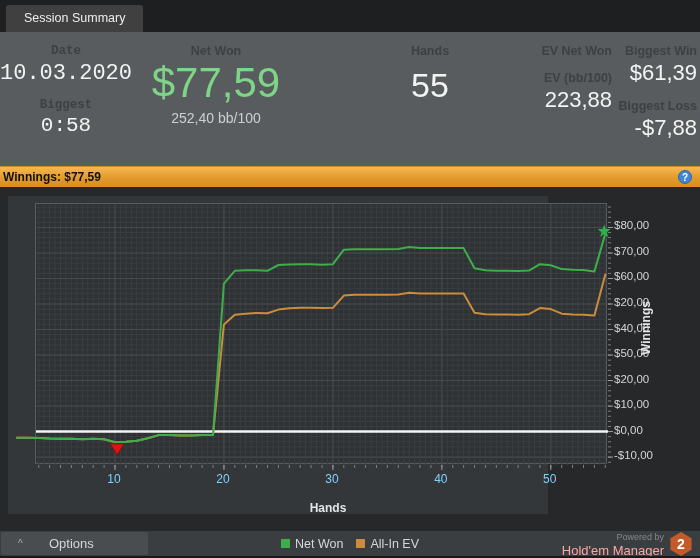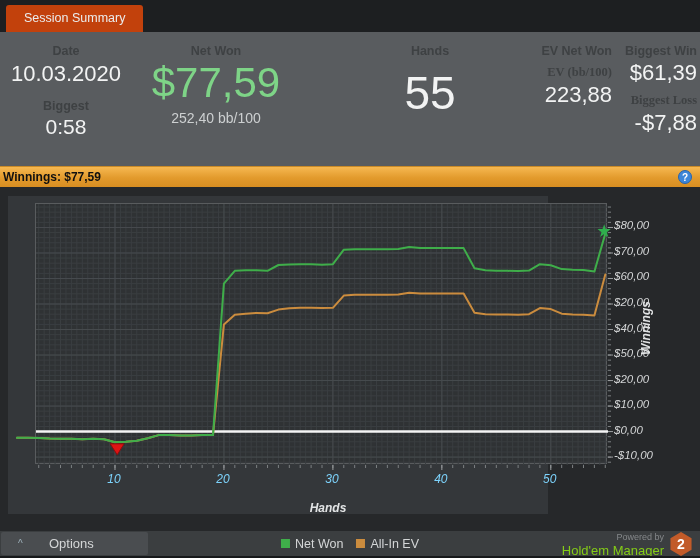--- a/index.html
+++ b/index.html
@@ -3,53 +3,53 @@
 <meta charset="utf-8">
 <style>
   * { margin:0; padding:0; box-sizing:border-box; }
   html,body { width:700px; height:558px; background:#2a2c2e; }
   body { font-family:"Liberation Sans", sans-serif; overflow:hidden; }
   #app { position:relative; width:700px; height:558px; background:#2a2c2e; }
 
   
   .topbar { position:absolute; left:0; top:0; width:700px; height:32px; background:#1d1f21; }
   .tab { position:absolute; left:6px; top:5px; height:27px; padding:0 18px;
-         background:#c2410c; color:#ebeced; font-size:12.5px; line-height:27px;
+         background:#404040; color:#ebeced; font-size:12.5px; line-height:27px;
          border-radius:3px 3px 0 0; }
 
   
   .header { position:absolute; left:0; top:32px; width:700px; height:134px; background:#595c5f; }
   .stat-label { color:#3e4143; font-size:12.5px; font-weight:bold; }
   .stat-value { color:#f2f3f3; }
   .col { position:absolute; text-align:center; }
-  .col-date   { left:0;   top:12px; width:132px; }
+  .col-date   { left:0;   top:12px; width:132px;font-family:Liberation Mono, monospace; }
   .col-date .v1 { font-size:22px; margin-top:3px; }
   .col-date .lab2 { margin-top:12px; }
   .col-date .v2 { font-size:21px; margin-top:2px; }
   .col-networn{ left:132px; top:12px; width:168px; }
   .big-green  { color:#7ed487; font-size:42px; font-weight:500; line-height:46px; margin-top:2px; }
   .bb100 { color:#cdd0d1; font-size:14px; margin-top:4px; }
   .col-hands  { left:378px; top:12px; width:104px; }
-  .col-hands .v1 { font-size:46px; margin-top:8px; }
+  .col-hands .v1 { font-size:34px; margin-top:8px; }
   .col-ev     { right:88px; top:12px; width:110px; text-align:right; }
   .col-big    { right:3px;  top:12px; width:82px;  text-align:right; }
   .col-ev .v1, .col-big .v1, .col-ev .v2, .col-big .v2 { font-size:22px; margin-top:2px; }
-  .col-ev .lab2, .col-big .lab2 { margin-top:7px;font-family:Liberation Serif, serif; }
+  .col-ev .lab2, .col-big .lab2 { margin-top:13px; }
 
   
   .winnings-bar { position:absolute; left:0; top:166px; width:700px; height:21px;
     background:linear-gradient(#f6b851, #e29a2c 55%, #d88e22); border-top:1px solid #c98a28;
     color:#101010; font-size:12px; font-weight:bold; line-height:20px; padding-left:3px; }
   .help-icon { position:absolute; right:8px; top:3px; width:14px; height:14px; border-radius:50%;
     background:#3d86d8; border:1px solid #2a64ab; color:#fff; font-size:10px; font-weight:bold;
     text-align:center; line-height:13px; }
 
   
   .chart-region { position:absolute; left:0; top:187px; width:700px; height:344px; background:#26282a; }
-  .chart-panel  { position:absolute; left:8px; top:9px; width:540px; height:318px; background:#34373a;font-style:italic; }
+  .chart-panel  { position:absolute; left:8px; top:9px; width:540px; height:318px; background:#34373a; }
   .plot-area { position:absolute; left:27px; top:7px; width:572px; height:261px;
                background:#2f3234; border:1px solid #595c5e; }
   .plot-area svg { position:absolute; left:0; top:0; overflow:visible; }
   .y-tick-label { position:absolute; color:#d2d4d5; font-size:11.5px; white-space:nowrap; }
   .x-tick-label { position:absolute; color:#7dd3fc; font-size:12px; width:40px; text-align:center; }
   .y-axis-title { position:absolute; left:588px; top:125px; width:100px; text-align:center;
     color:#e2e4e5; font-size:12px; font-weight:bold; transform:rotate(-90deg); transform-origin:center; }
   .x-axis-title { position:absolute; left:180px; top:305px; width:280px; text-align:center;
     color:#e2e4e5; font-size:12px; font-weight:bold; }
 
@@ -59,21 +59,21 @@
   .options-btn { position:absolute; left:1px; top:1px; width:147px; height:23px; background:#4a4d50;
     border-radius:2px; color:#d4d6d7; font-size:13px; line-height:23px; }
   .options-chevron { position:absolute; left:17px; top:0; font-size:10px; color:#9fb3bd; }
   .options-label { position:absolute; left:48px; top:0; }
   .legend { position:absolute; left:50%; top:0; transform:translateX(-50%); height:25px;
     display:flex; align-items:center; gap:13px; }
   .legend-item { display:flex; align-items:center; gap:5px; color:#d4d6d7; font-size:12.5px; }
   .legend-swatch { width:9px; height:9px; display:inline-block; }
   .brand { position:absolute; right:36px; top:1px; text-align:right; }
   .powered-by { color:#85888a; font-size:9px; }
-  .brand-name { color:#84cc16; font-size:13px; margin-top:1px; }
+  .brand-name { color:#fca5a5; font-size:13px; margin-top:1px; }
   .brand-badge { position:absolute; right:7px; top:1px; width:24px; height:24px;
     background:#c25b29; color:#fff; font-size:14px; font-weight:bold; text-align:center; line-height:24px;
     clip-path:polygon(50% 0, 94% 26%, 94% 74%, 50% 100%, 6% 74%, 6% 26%); }
 </style>
 </head>
 <body>
 
 <div id="app">
 
   <div class="topbar">

